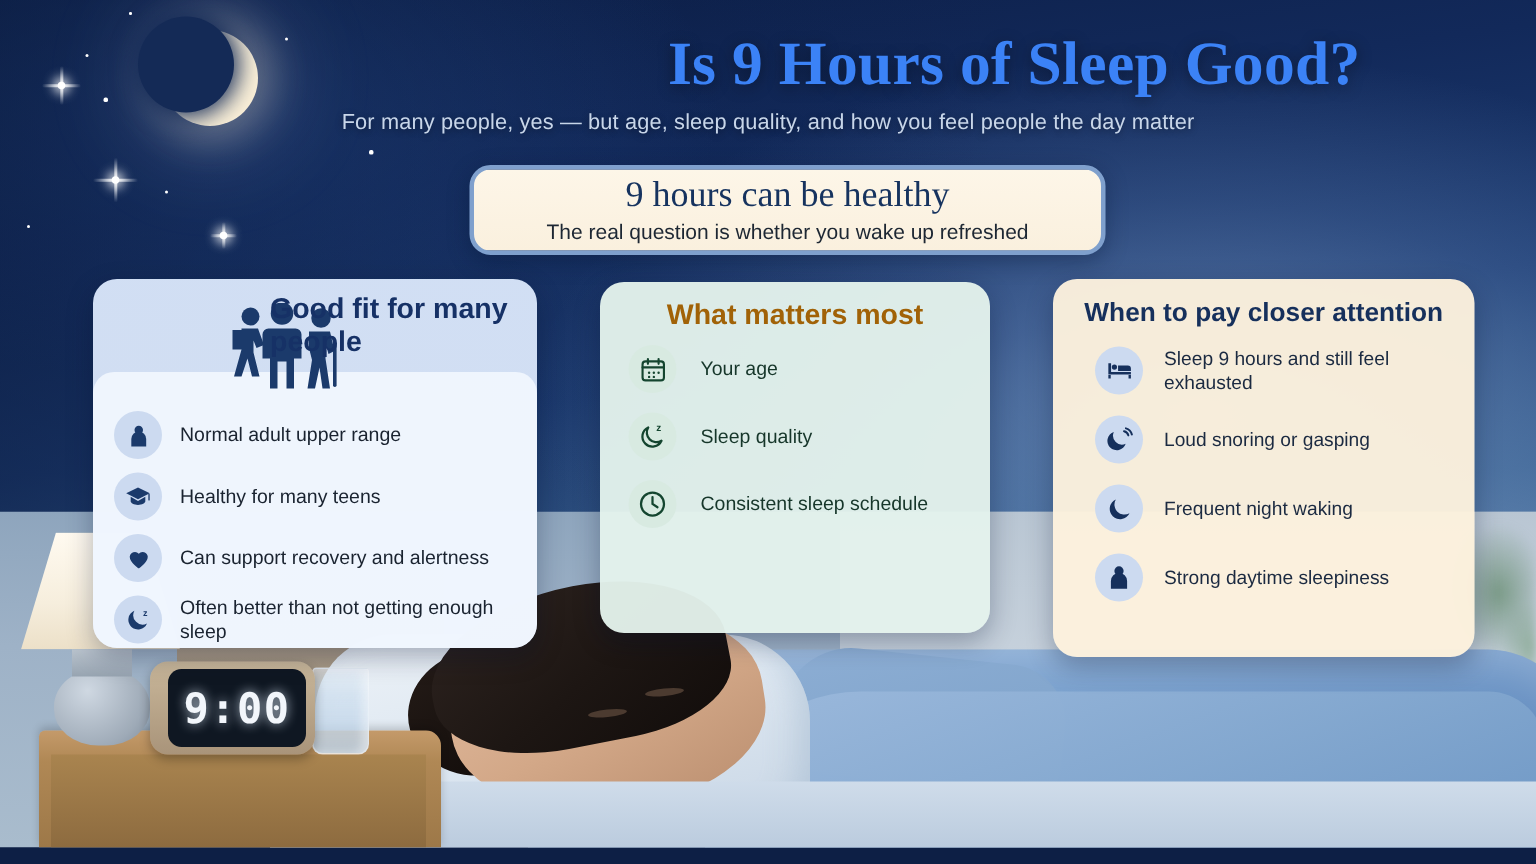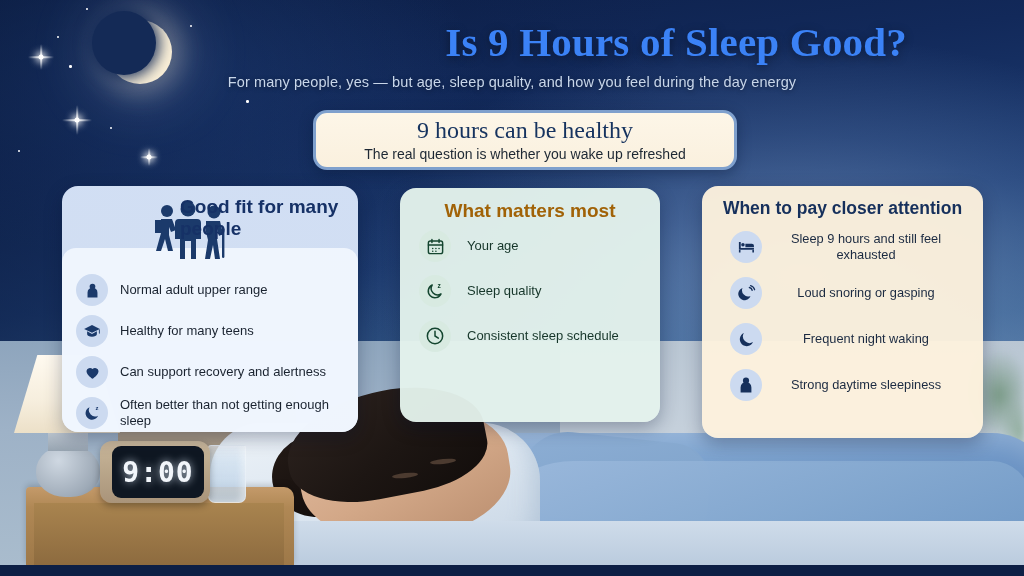--- a/index.html
+++ b/index.html
@@ -224,21 +224,21 @@
 
   .row { display:flex; align-items:center; margin-bottom:9px; }
   .badge {
     width:32px; height:32px; border-radius:50%;
     display:flex; align-items:center; justify-content:center;
     flex:0 0 32px;
   }
   .badge-blue { background:#ccdaf0; }
   .badge-mint { background:#d8eae1; }
   .row-text { margin-left:12px; font-size:13px; line-height:1.24; color:#1a2330; }
-  .row-text.navy { color:#16263f;text-align:center; }
+  .row-text.navy { color:#16263f; }
 
   
   .card-mid {
     left:400px; top:188px; width:260px; height:234px;
     background:rgba(228,242,236,.96);
     box-shadow:0 6px 18px rgba(5,18,45,.30);
   }
   .mid-head {
     text-align:center; margin-top:12px;
     font-size:19px; font-weight:700; color:#a16207;
@@ -315,21 +315,21 @@
     <div class="lamp-shade"></div>
     <div class="glass"></div>
     <div class="clock-body">
       <div class="clock-face">
         <span class="clock-digits">9:00</span>
       </div>
     </div>
   </div>
 
   <div class="title">Is 9 Hours of Sleep Good?</div>
-  <div class="subtitle">For many people, yes — but age, sleep quality, and how you feel during the day energy</div>
+  <div class="subtitle">For many people, yes — but age, sleep quality, and how you feel people the day matter</div>
 
   <div class="banner">
     <div class="banner-title">9 hours can be healthy</div>
     <div class="banner-sub">The real question is whether you wake up refreshed</div>
   </div>
 
   <div class="card card-left">
     <div class="card-left-inner"></div>
 
     <div class="people">

